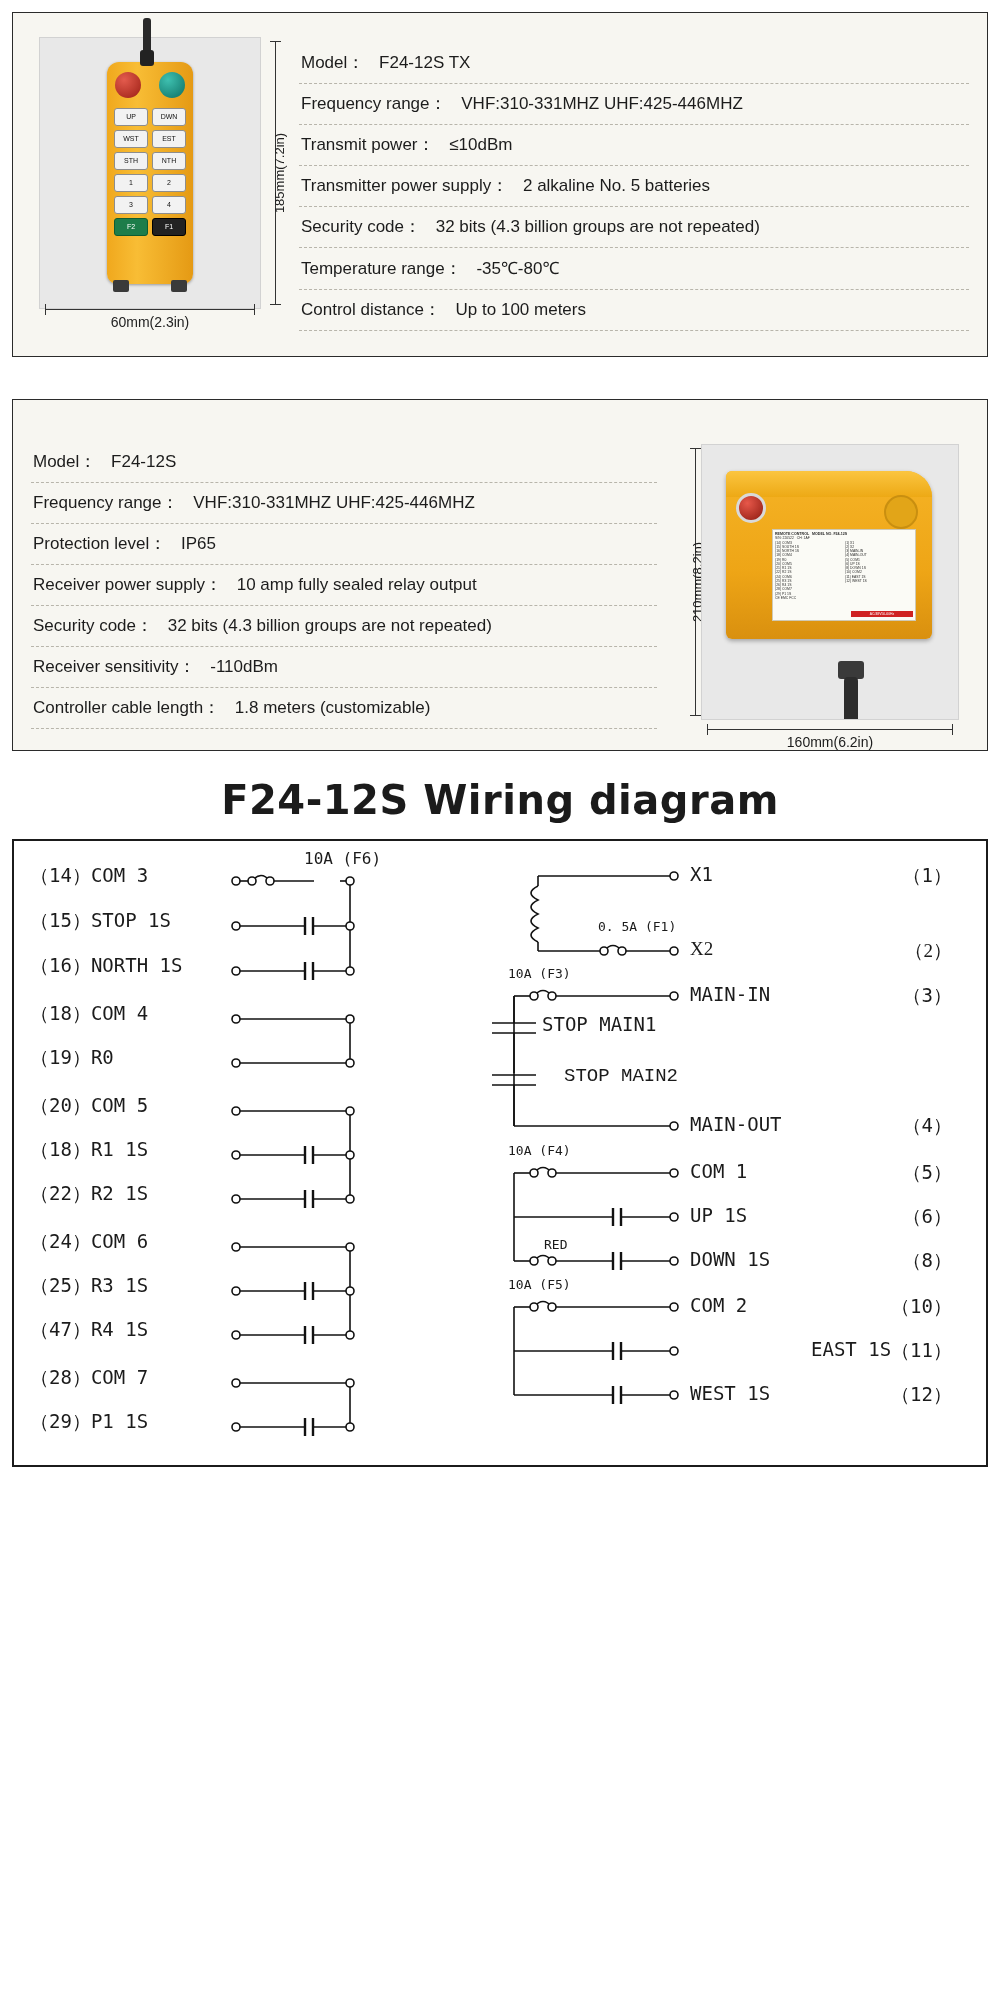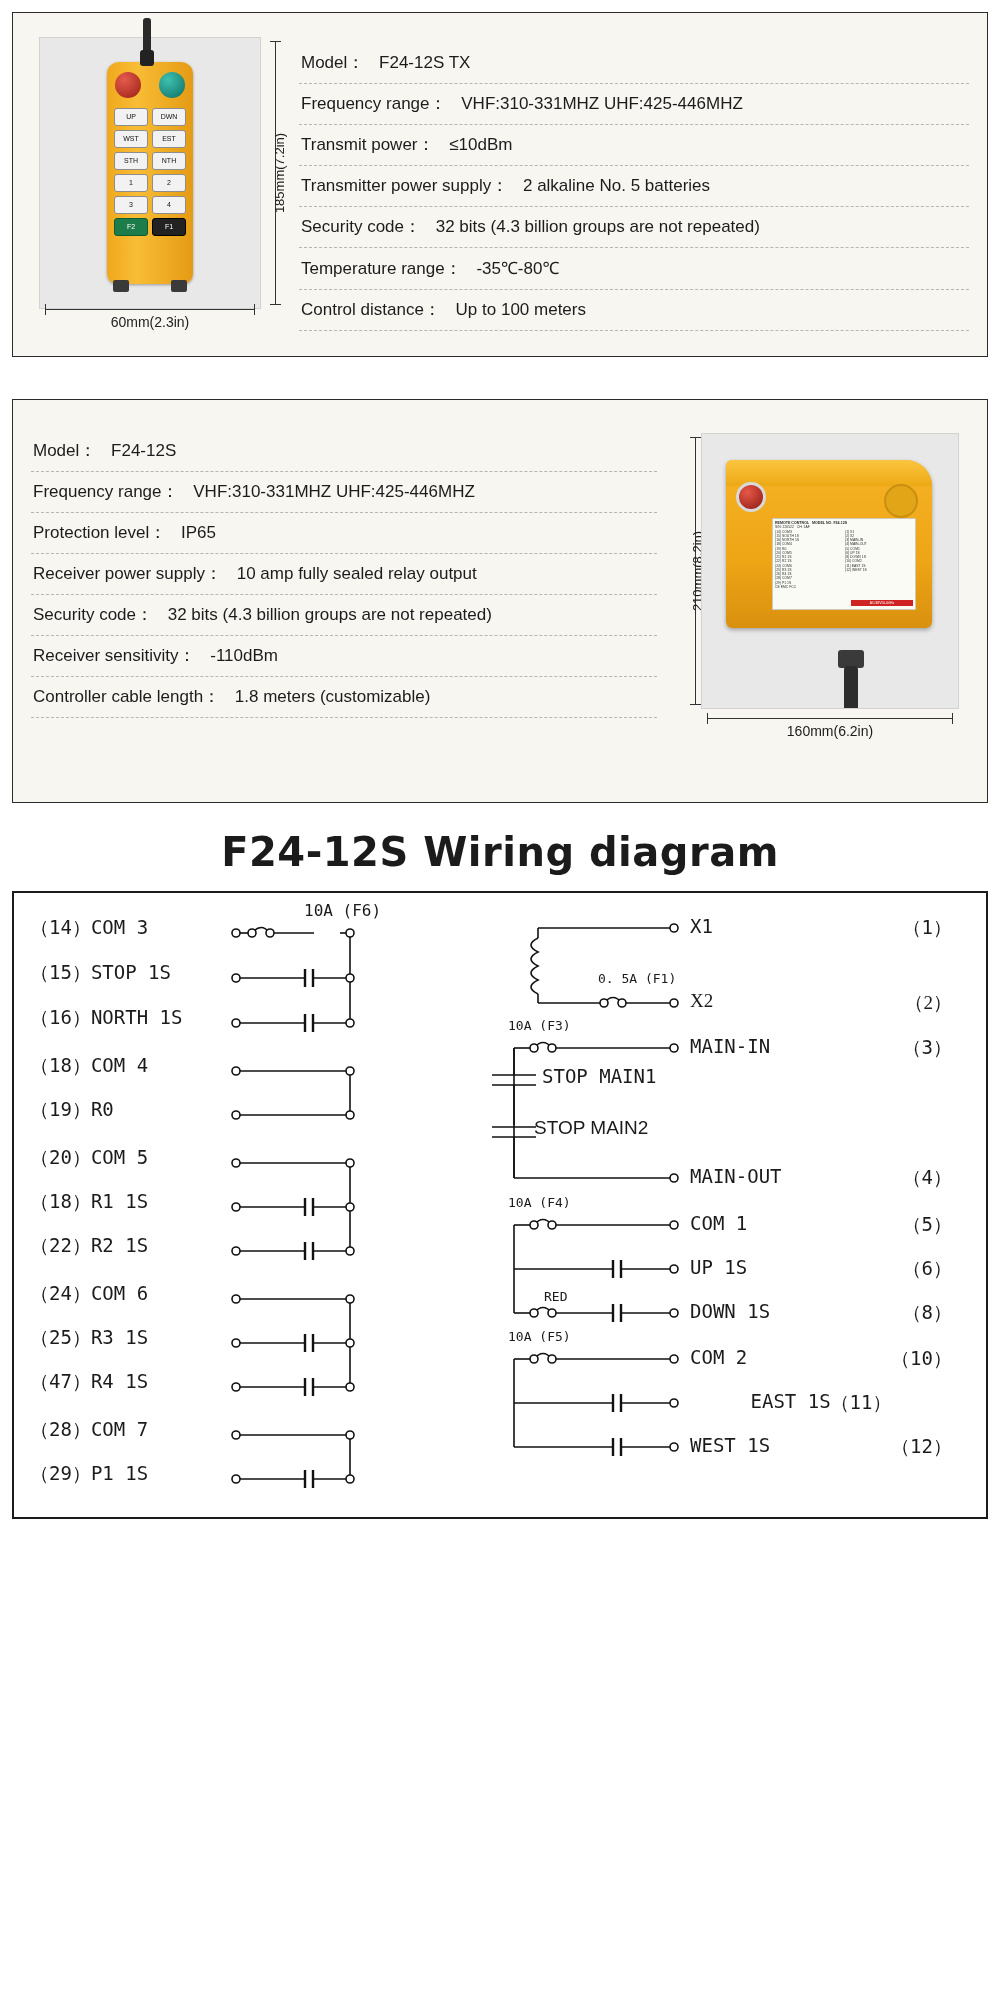--- a/index.html
+++ b/index.html
@@ -105,21 +105,21 @@
     padding: 8px 2px 9px 2px;
     font-size: 17px;
     color: #1c1c1c;
     white-space: nowrap;
   }
   .spec-row:last-child { border-bottom: 1px dashed #b8b5ab; }
   .spec-row .lbl { }
   .spec-row .val { margin-left: 10px; }
 
   
-  .panel-rx { height: 404px; display: flex; padding: 21px 18px 18px 18px; }
+  .panel-rx { height: 352px; display: flex; padding: 32px 18px 18px 18px; }
   .rx-specs { flex: 1; padding-top: 10px; padding-right: 12px; }
   .rx-figure { width: 300px; position: relative; }
   .rx-photo {
     position: absolute; left: 32px; top: 12px;
     width: 258px; height: 276px; background: #e8e8e8; border: 1px solid #d2d2d2;
     overflow: hidden;
   }
   .rx-box {
     position: absolute; left: 24px; top: 26px; width: 206px; height: 168px;
     background: linear-gradient(180deg,#f5b325 0%, #eea516 60%, #d9900f 100%);
@@ -586,32 +586,32 @@
           <span>（6）</span>
         </div>
       <div style="height:46px;display:flex;justify-content:space-between;padding-right:18px;">
           <span>DOWN 1S</span>
           <span>（8）</span>
         </div>
       <div style="height:44px;display:flex;justify-content:space-between;padding-right:18px;">
           <span>COM 2</span>
           <span>（10）</span>
         </div>
-      <div style="height:44px;display:flex;justify-content:center;padding-right:18px;">
+      <div style="height:44px;display:flex;justify-content:flex-end;padding-right:18px;">
           <span>EAST 1S</span>
           <span>（11）</span>
         </div>
       <div style="height:44px;display:flex;justify-content:space-between;padding-right:18px;">
           <span>WEST 1S</span>
           <span>（12）</span>
         </div>
     </div>
 
     <div style="position:absolute;left:584px;top:78px;font-family:'DejaVu Sans Mono',monospace;font-size:13px;">0. 5A (F1)</div>
     <div style="position:absolute;left:494px;top:125px;font-family:'DejaVu Sans Mono',monospace;font-size:13px;">10A (F3)</div>
     <div style="position:absolute;left:528px;top:172px;font-family:'DejaVu Sans Mono',monospace;font-size:19px;">STOP MAIN1</div>
-    <div style="position:absolute;left:520px;top:224px;font-family:Liberation Sans, sans-serif;font-size:19px;">STOP MAIN2</div>
+    <div style="position:absolute;left:550px;top:224px;font-family:Liberation Mono, monospace;font-size:19px;">STOP MAIN2</div>
     <div style="position:absolute;left:494px;top:302px;font-family:'DejaVu Sans Mono',monospace;font-size:13px;">10A (F4)</div>
     <div style="position:absolute;left:530px;top:396px;font-family:'DejaVu Sans Mono',monospace;font-size:13px;">RED</div>
     <div style="position:absolute;left:494px;top:436px;font-family:'DejaVu Sans Mono',monospace;font-size:13px;">10A (F5)</div>
   </div>
 
 </div>
 
 </body></html>

